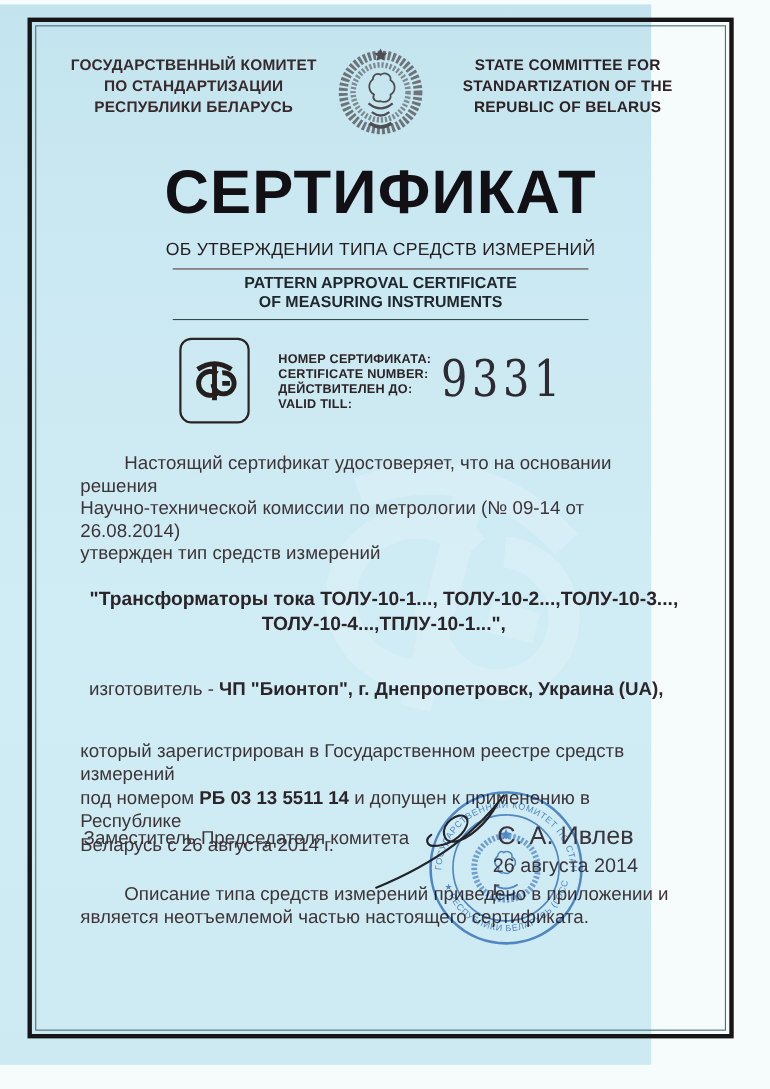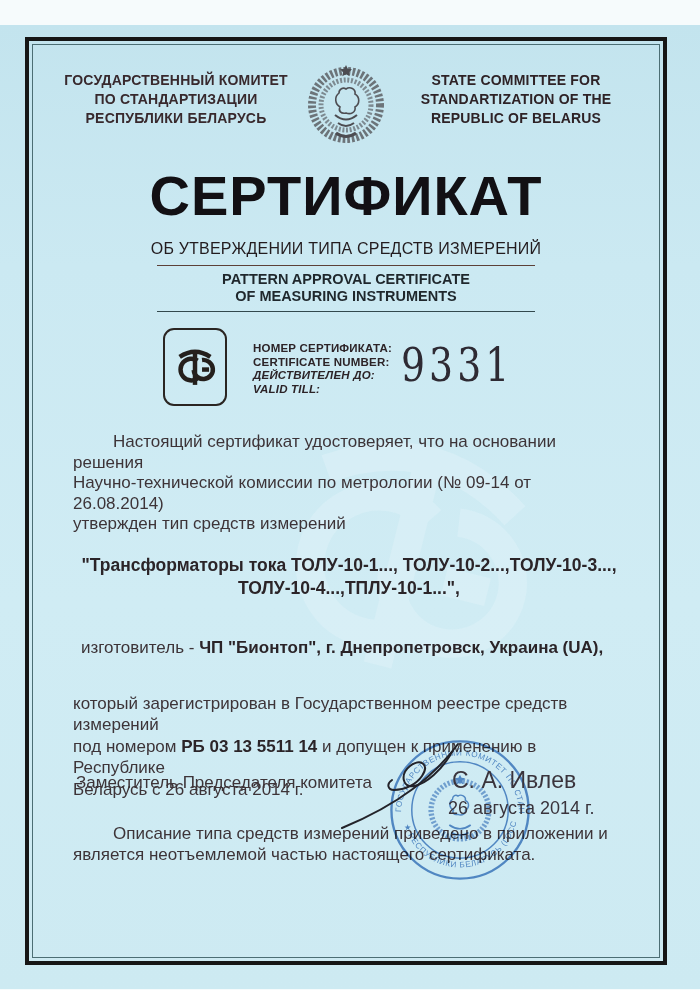--- a/index.html
+++ b/index.html
@@ -1,18 +1,18 @@
 <!DOCTYPE html>
 <html><head>
 <meta charset="utf-8">
 <style>
   html,body{margin:0;padding:0;}
   body{background:#ffffff;font-family:"Liberation Sans",sans-serif;}
   .page{position:relative;width:700px;height:990px;background:#f6fbfc;overflow:hidden;}
-  .paper{position:absolute;left:0;top:25px;width:700px;height:964px;
+  .paper{position:absolute;left:0;top:4px;width:592px;height:964px;
          background:linear-gradient(180deg,#c3e4ee 0%,#cbe9f2 25%,#d0ecf4 60%,#cdeaf2 100%);}
   .frame{position:absolute;left:25px;top:12px;width:642px;height:928px;border:4px solid #161616;box-sizing:border-box;}
   .frame-inner{position:absolute;left:3px;top:3px;right:3px;bottom:3px;border:1px solid #4c6e74;}
   .content{position:relative;z-index:2;height:100%;}
 
   
   .watermark{position:absolute;left:235px;top:360px;z-index:1;opacity:.8;transform:rotate(14deg);}
 
   
   .header{display:flex;justify-content:space-between;align-items:flex-start;margin:16px 26px 0 26px;}
@@ -25,21 +25,21 @@
   .subtitle{text-align:center;margin-top:12px;font-size:16px;font-weight:400;letter-spacing:.2px;color:#231c1f;}
   .rule{width:378px;margin:7px auto 0 auto;border-top:1.6px solid #5c4038;}
   .rule2{border-top:1.6px solid #33494d;margin-top:6px;}
   .subtitle-en{text-align:center;margin-top:5px;font-size:14.5px;line-height:17px;font-weight:700;color:#1f272c;}
 
   
   .cert-row{display:flex;align-items:center;margin:16px 0 0 130px;}
   .mark-box{width:60px;height:74px;border:2.5px solid #2a2522;border-radius:11px;display:flex;align-items:center;justify-content:center;background:transparent;}
   .labels{margin-left:26px;width:142px;padding-top:4px;}
   .lbl{font-size:11.5px;font-weight:700;line-height:13.5px;color:#2c2327;letter-spacing:.2px;}
-  .lbl.second{font-style:italic;}
+  .lbl.second{}
   .values{margin-left:6px;}
   .cert-number{font-family:"DejaVu Serif",serif;font-size:46px;line-height:46px;font-weight:400;letter-spacing:5px;color:#2e2a33;transform:scaleX(.82);transform-origin:left top;margin-top:-4px;}
   .valid-date{font-size:22px;color:#39323a;margin-top:9px;letter-spacing:.4px;}
 
   
   .bodytext{padding:0 34px 0 40px;color:#3d3438;font-size:17px;}
   .para{margin-top:0;}
   .p1{margin-top:26px;line-height:20.5px;}
   .indent{text-indent:40px;}
   .type-lines{margin-top:19px;text-align:center;font-weight:700;font-size:17.5px;line-height:23px;color:#2b2428;}

